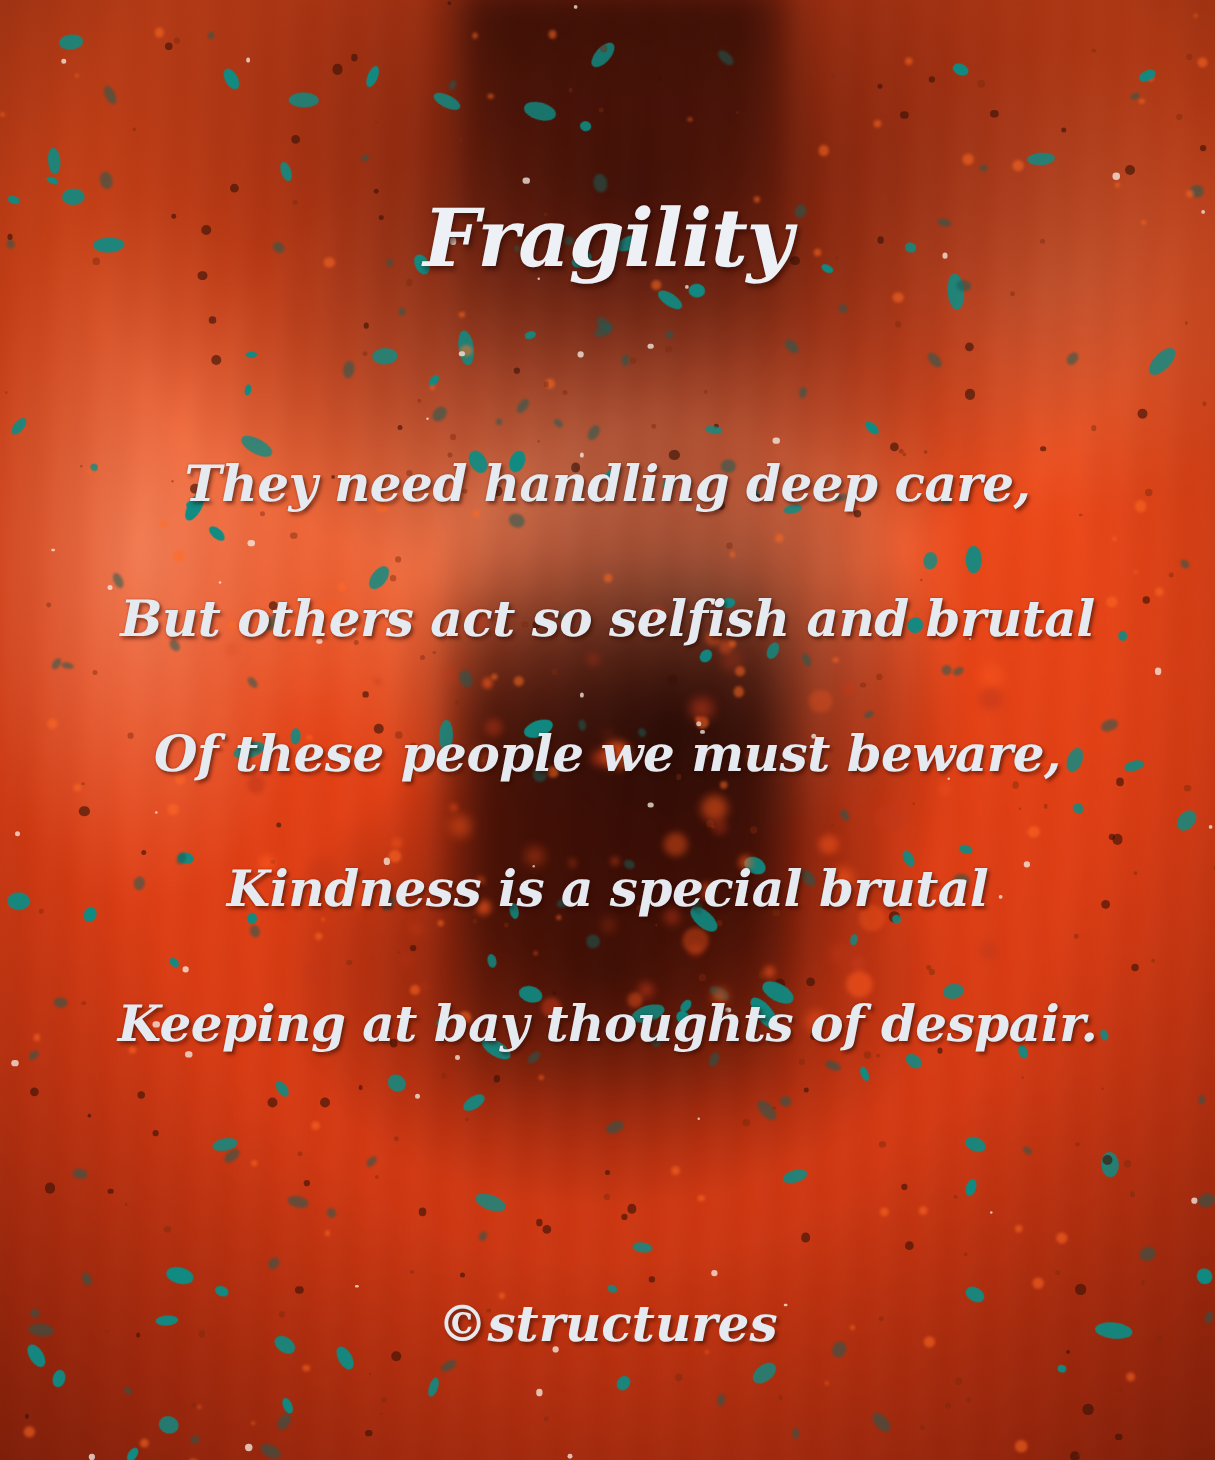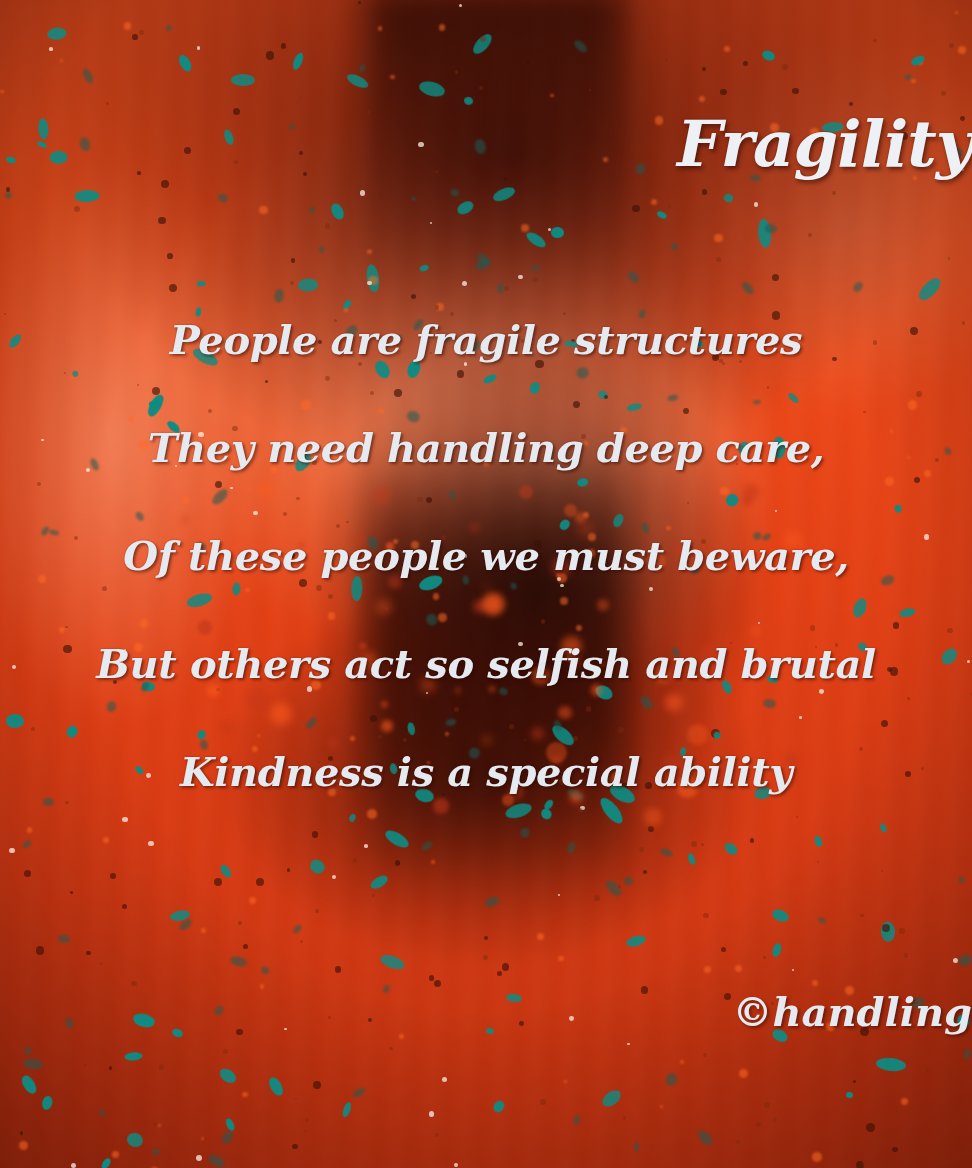--- a/index.html
+++ b/index.html
@@ -77,21 +77,21 @@
     position:absolute;left:11.6px;top:8px;width:4px;height:4px;
     border-radius:50%;background:#1B0B0A;
   }
   .brand-name{
     color:#F2F2F2;font-size:16px;letter-spacing:4.4px;
     font-weight:400;margin-left:12px;
     font-family:"Liberation Sans",sans-serif;
   }
 
   
-  .content{position:absolute;inset:0;z-index:30;text-align:right;}
+  .content{position:absolute;inset:0;z-index:30;text-align:center;margin-top:48px;}
   .poem-title{
     position:absolute;left:0;right:0;top:112px;
     font-family:"DejaVu Serif",serif;
     font-style:italic;font-weight:700;
     font-size:64px;line-height:1;
     color:#EDF1F5;
     letter-spacing:-1px;
     text-shadow:2px 3px 4px rgba(40,8,4,.55), 0 0 2px rgba(60,14,6,.35);
   }
   .poem-lines{
@@ -819,22 +819,22 @@
       <i class="spk" style="left:327.7px;top:738.4px;width:10.8px;height:10.8px;background:#C2381A;opacity:0.48;filter:blur(3.6px);"></i>
       <i class="spk" style="left:374.8px;top:488.0px;width:15.7px;height:15.7px;background:#C2381A;opacity:0.56;filter:blur(3.8px);"></i>
       <i class="spk" style="left:454.5px;top:687.4px;width:6.5px;height:6.5px;background:#FF5A1E;opacity:0.31;filter:blur(2.6px);"></i>
       <i class="spk" style="left:576.6px;top:519.6px;width:17.6px;height:17.6px;background:#C2381A;opacity:0.30;filter:blur(4.4px);"></i>
     </div>
 
 
   <div class="content">
     <div class="poem-title">Fragility</div>
     <div class="poem-lines" id="poem-lines">
-      <div class="poem-line">People are fragile structures</div>
       <div class="poem-line">They need handling deep care,</div>
+      <div class="poem-line">But others act so selfish and brutal</div>
       <div class="poem-line">Of these people we must beware,</div>
-      <div class="poem-line">But others act so selfish and brutal</div>
-      <div class="poem-line">Kindness is a special ability</div>
+      <div class="poem-line">Kindness is a special brutal</div>
+      <div class="poem-line">Keeping at bay thoughts of despair.</div>
     </div>
-    <div class="poem-signature">©handling</div>
+    <div class="poem-signature">©structures</div>
   </div>
 
 </div>
 
 </body></html>

